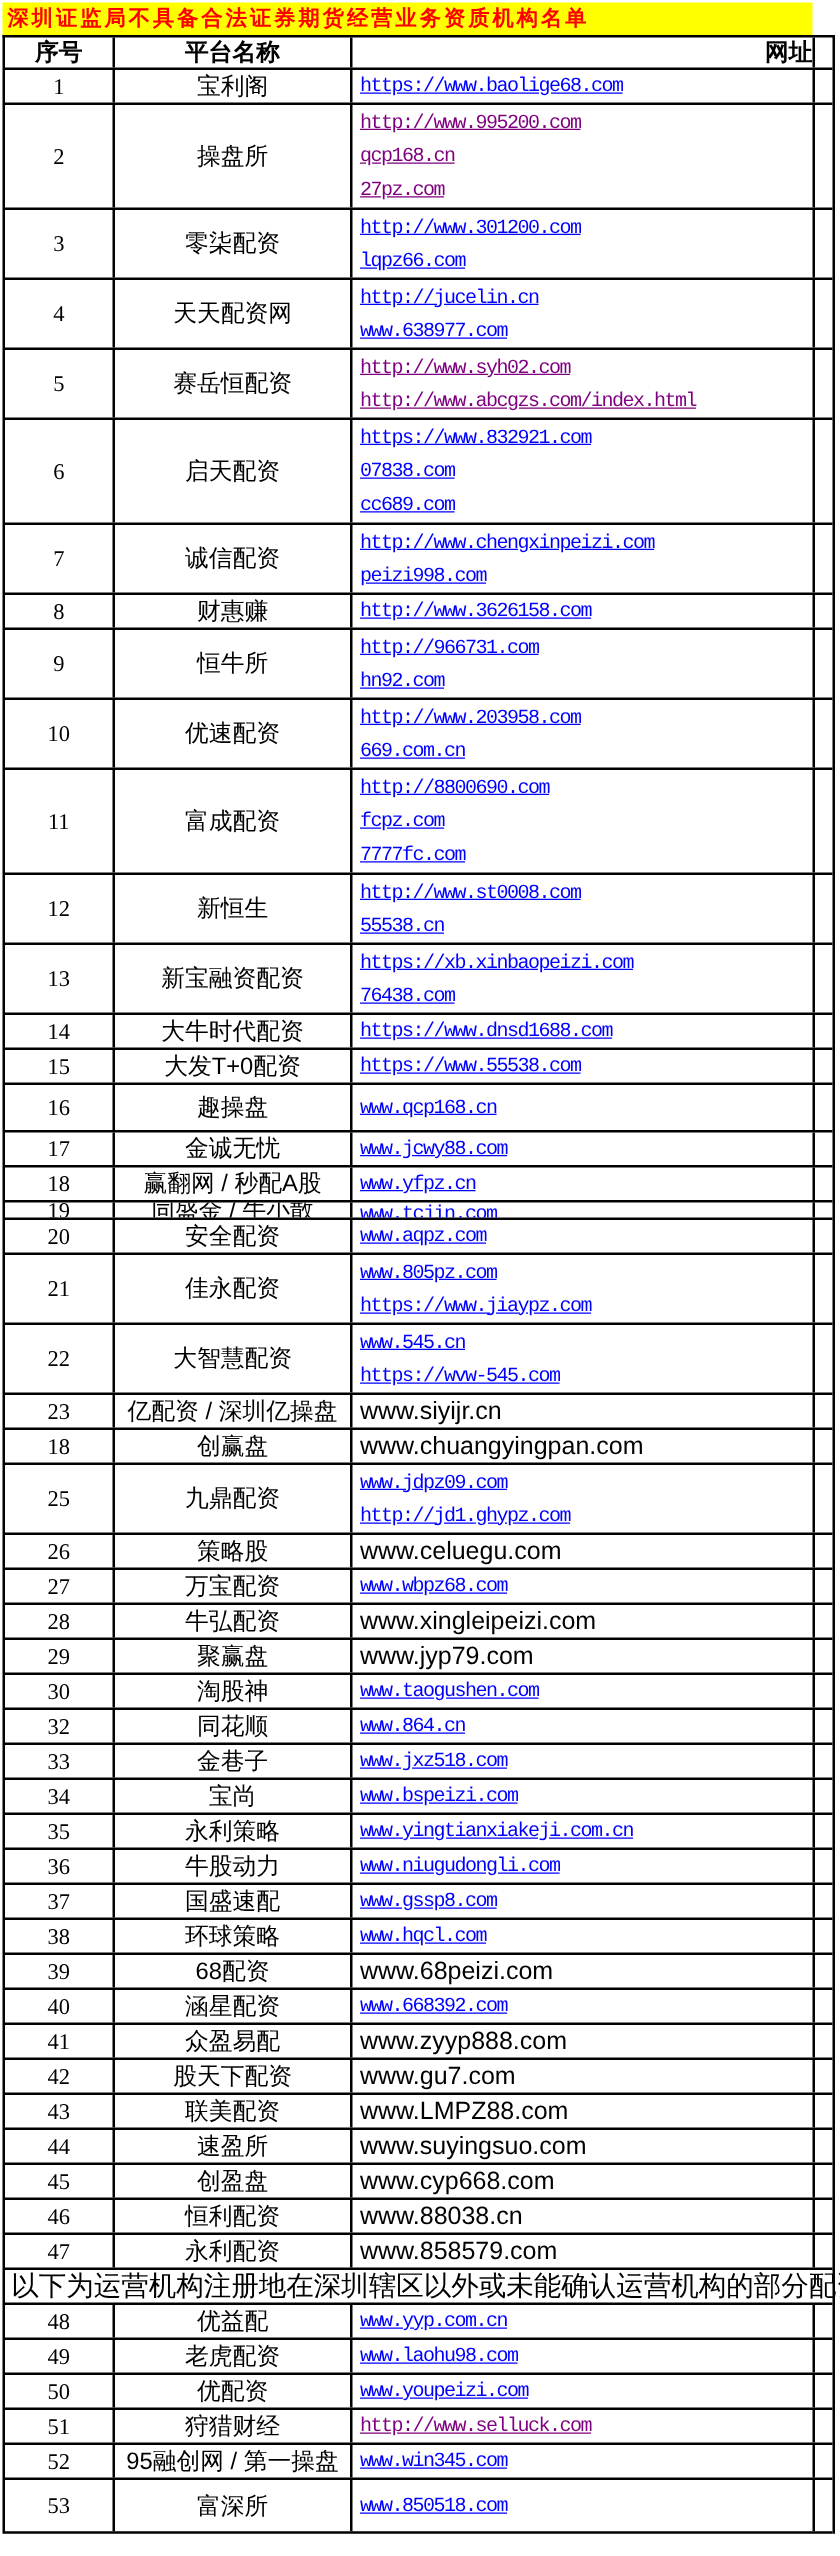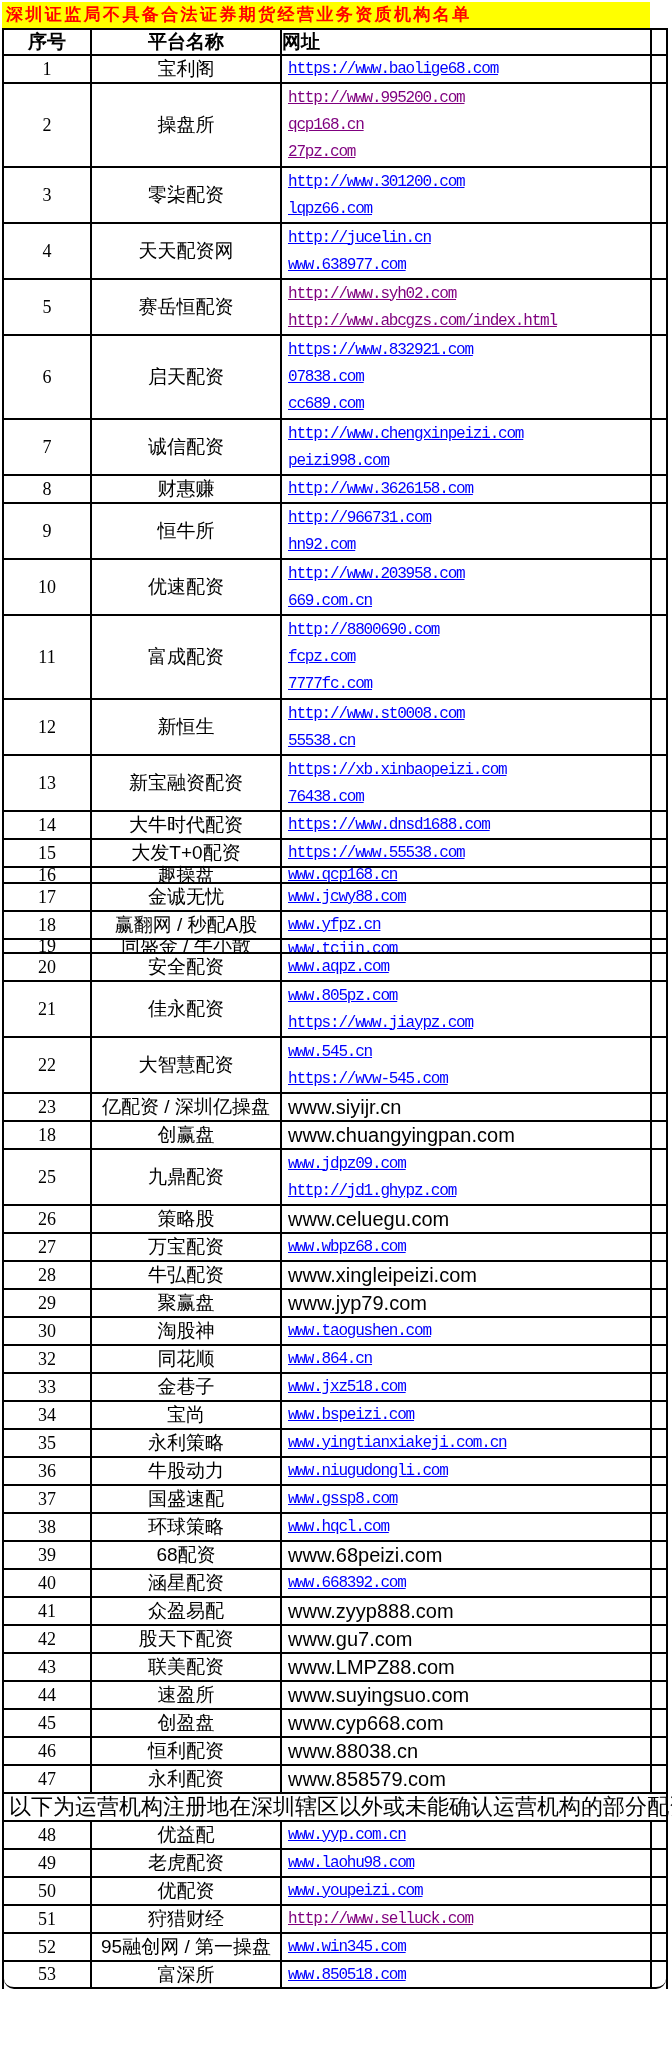--- a/index.html
+++ b/index.html
@@ -66,21 +66,21 @@
 
   <div class="title-row">
     <span>深圳证监局不具备合法证券期货经营业务资质机构名单</span>
   </div>
 
   <div class="grid">
 
     <div class="row hdr">
       <div class="c c-no">序号</div>
       <div class="c c-name">平台名称</div>
-      <div class="c c-url" style="flex-direction:row;align-items:center;justify-content:flex-start;">
+      <div class="c c-url" style="flex-direction:row;align-items:center;justify-content:flex-end;">
         <span style="font-weight:bold;font-size:19px;">网址</span>
       </div>
       <div class="c c-sliver"></div>
     </div>
 
     <div>
         <div class="row" style="height: 28px;">
     <div class="c c-no">1</div>
     <div class="c c-name">宝利阁</div>
     <div class="c c-url">
@@ -207,21 +207,21 @@
     <div class="c c-sliver"></div>
   </div>
         <div class="row" style="height: 28px;">
     <div class="c c-no">15</div>
     <div class="c c-name">大发T+0配资</div>
     <div class="c c-url">
             <div class="url-line link">https://www.55538.com</div>
           </div>
     <div class="c c-sliver"></div>
   </div>
-        <div class="row" style="height: 16px; align-items: center;">
+        <div class="row" style="height: 38px;">
     <div class="c c-no">16</div>
     <div class="c c-name">趣操盘</div>
     <div class="c c-url">
             <div class="url-line link">www.qcp168.cn</div>
           </div>
     <div class="c c-sliver"></div>
   </div>
         <div class="row" style="height: 28px;">
     <div class="c c-no">17</div>
     <div class="c c-name">金诚无忧</div>
@@ -501,21 +501,21 @@
     <div class="c c-sliver"></div>
   </div>
         <div class="row" style="height: 28px;">
     <div class="c c-no">52</div>
     <div class="c c-name" style="justify-content: center; overflow: hidden;">95融创网 / 第一操盘</div>
     <div class="c c-url">
             <div class="url-line link">www.win345.com</div>
           </div>
     <div class="c c-sliver"></div>
   </div>
-        <div class="row" style="height: 27px; border-radius: 10px;">
+        <div class="row" style="height: 43px;">
     <div class="c c-no">53</div>
     <div class="c c-name">富深所</div>
     <div class="c c-url">
             <div class="url-line link">www.850518.com</div>
           </div>
     <div class="c c-sliver"></div>
   </div>
       </div>
 
   </div>

